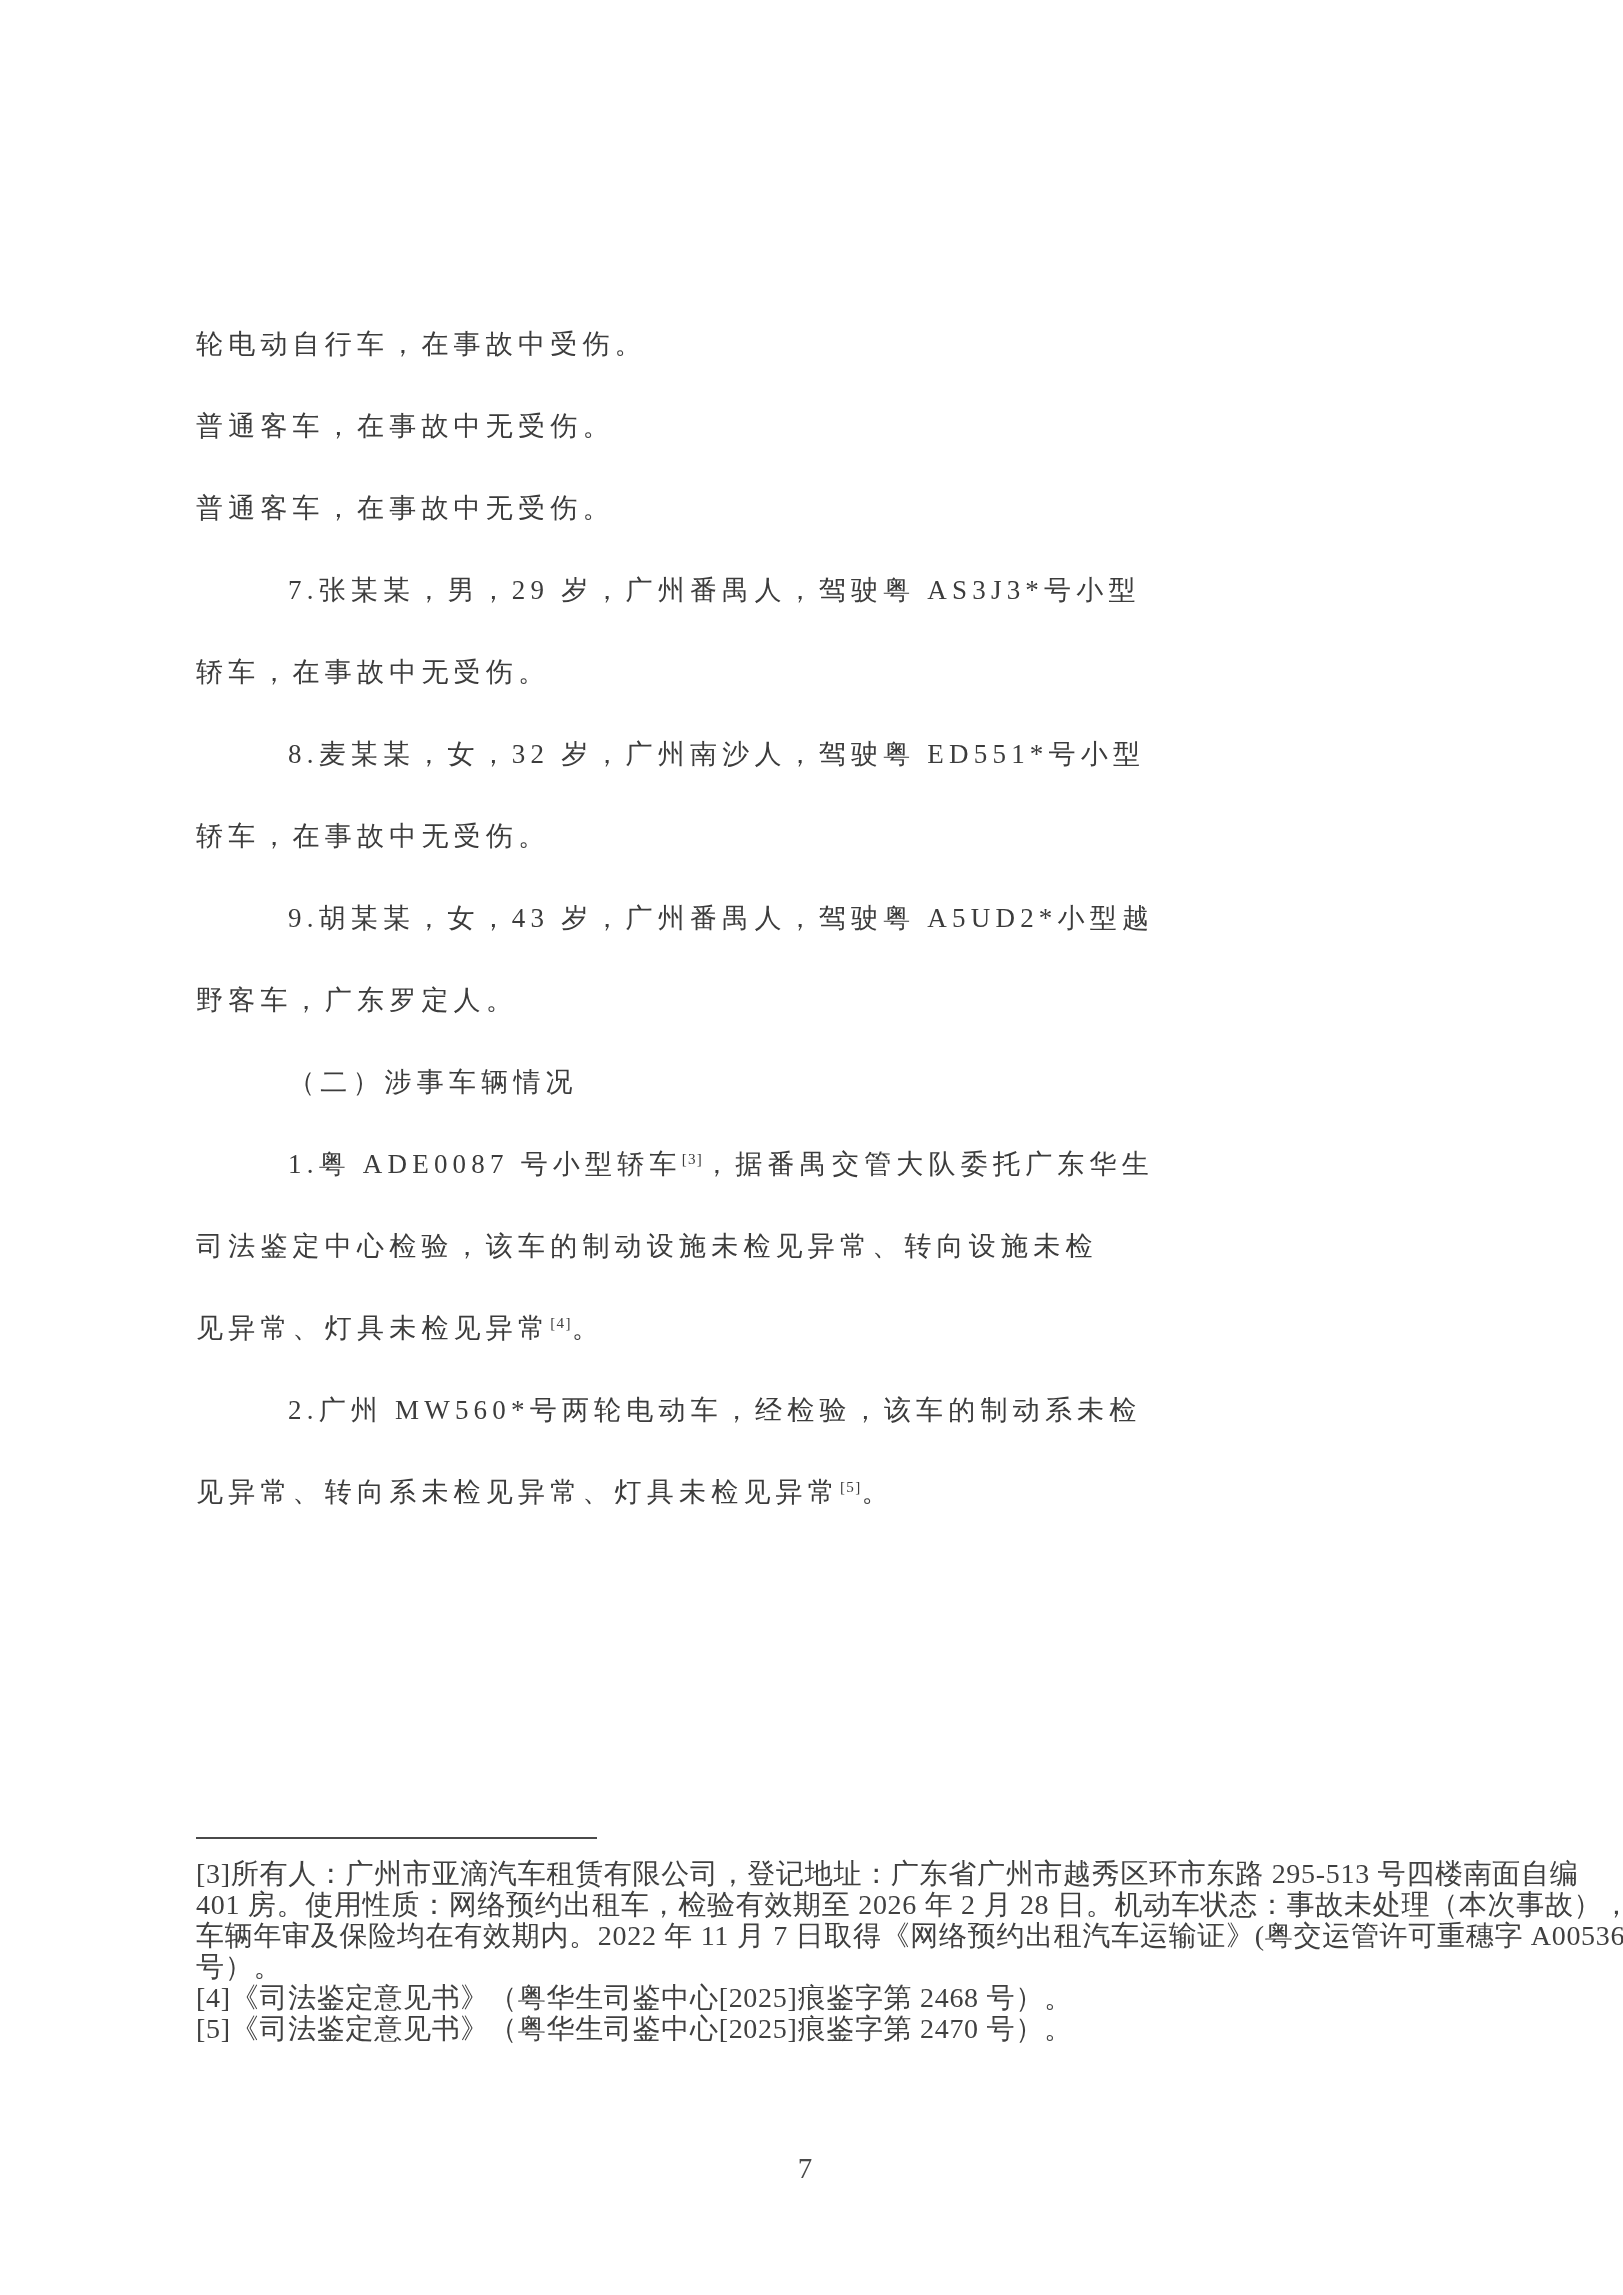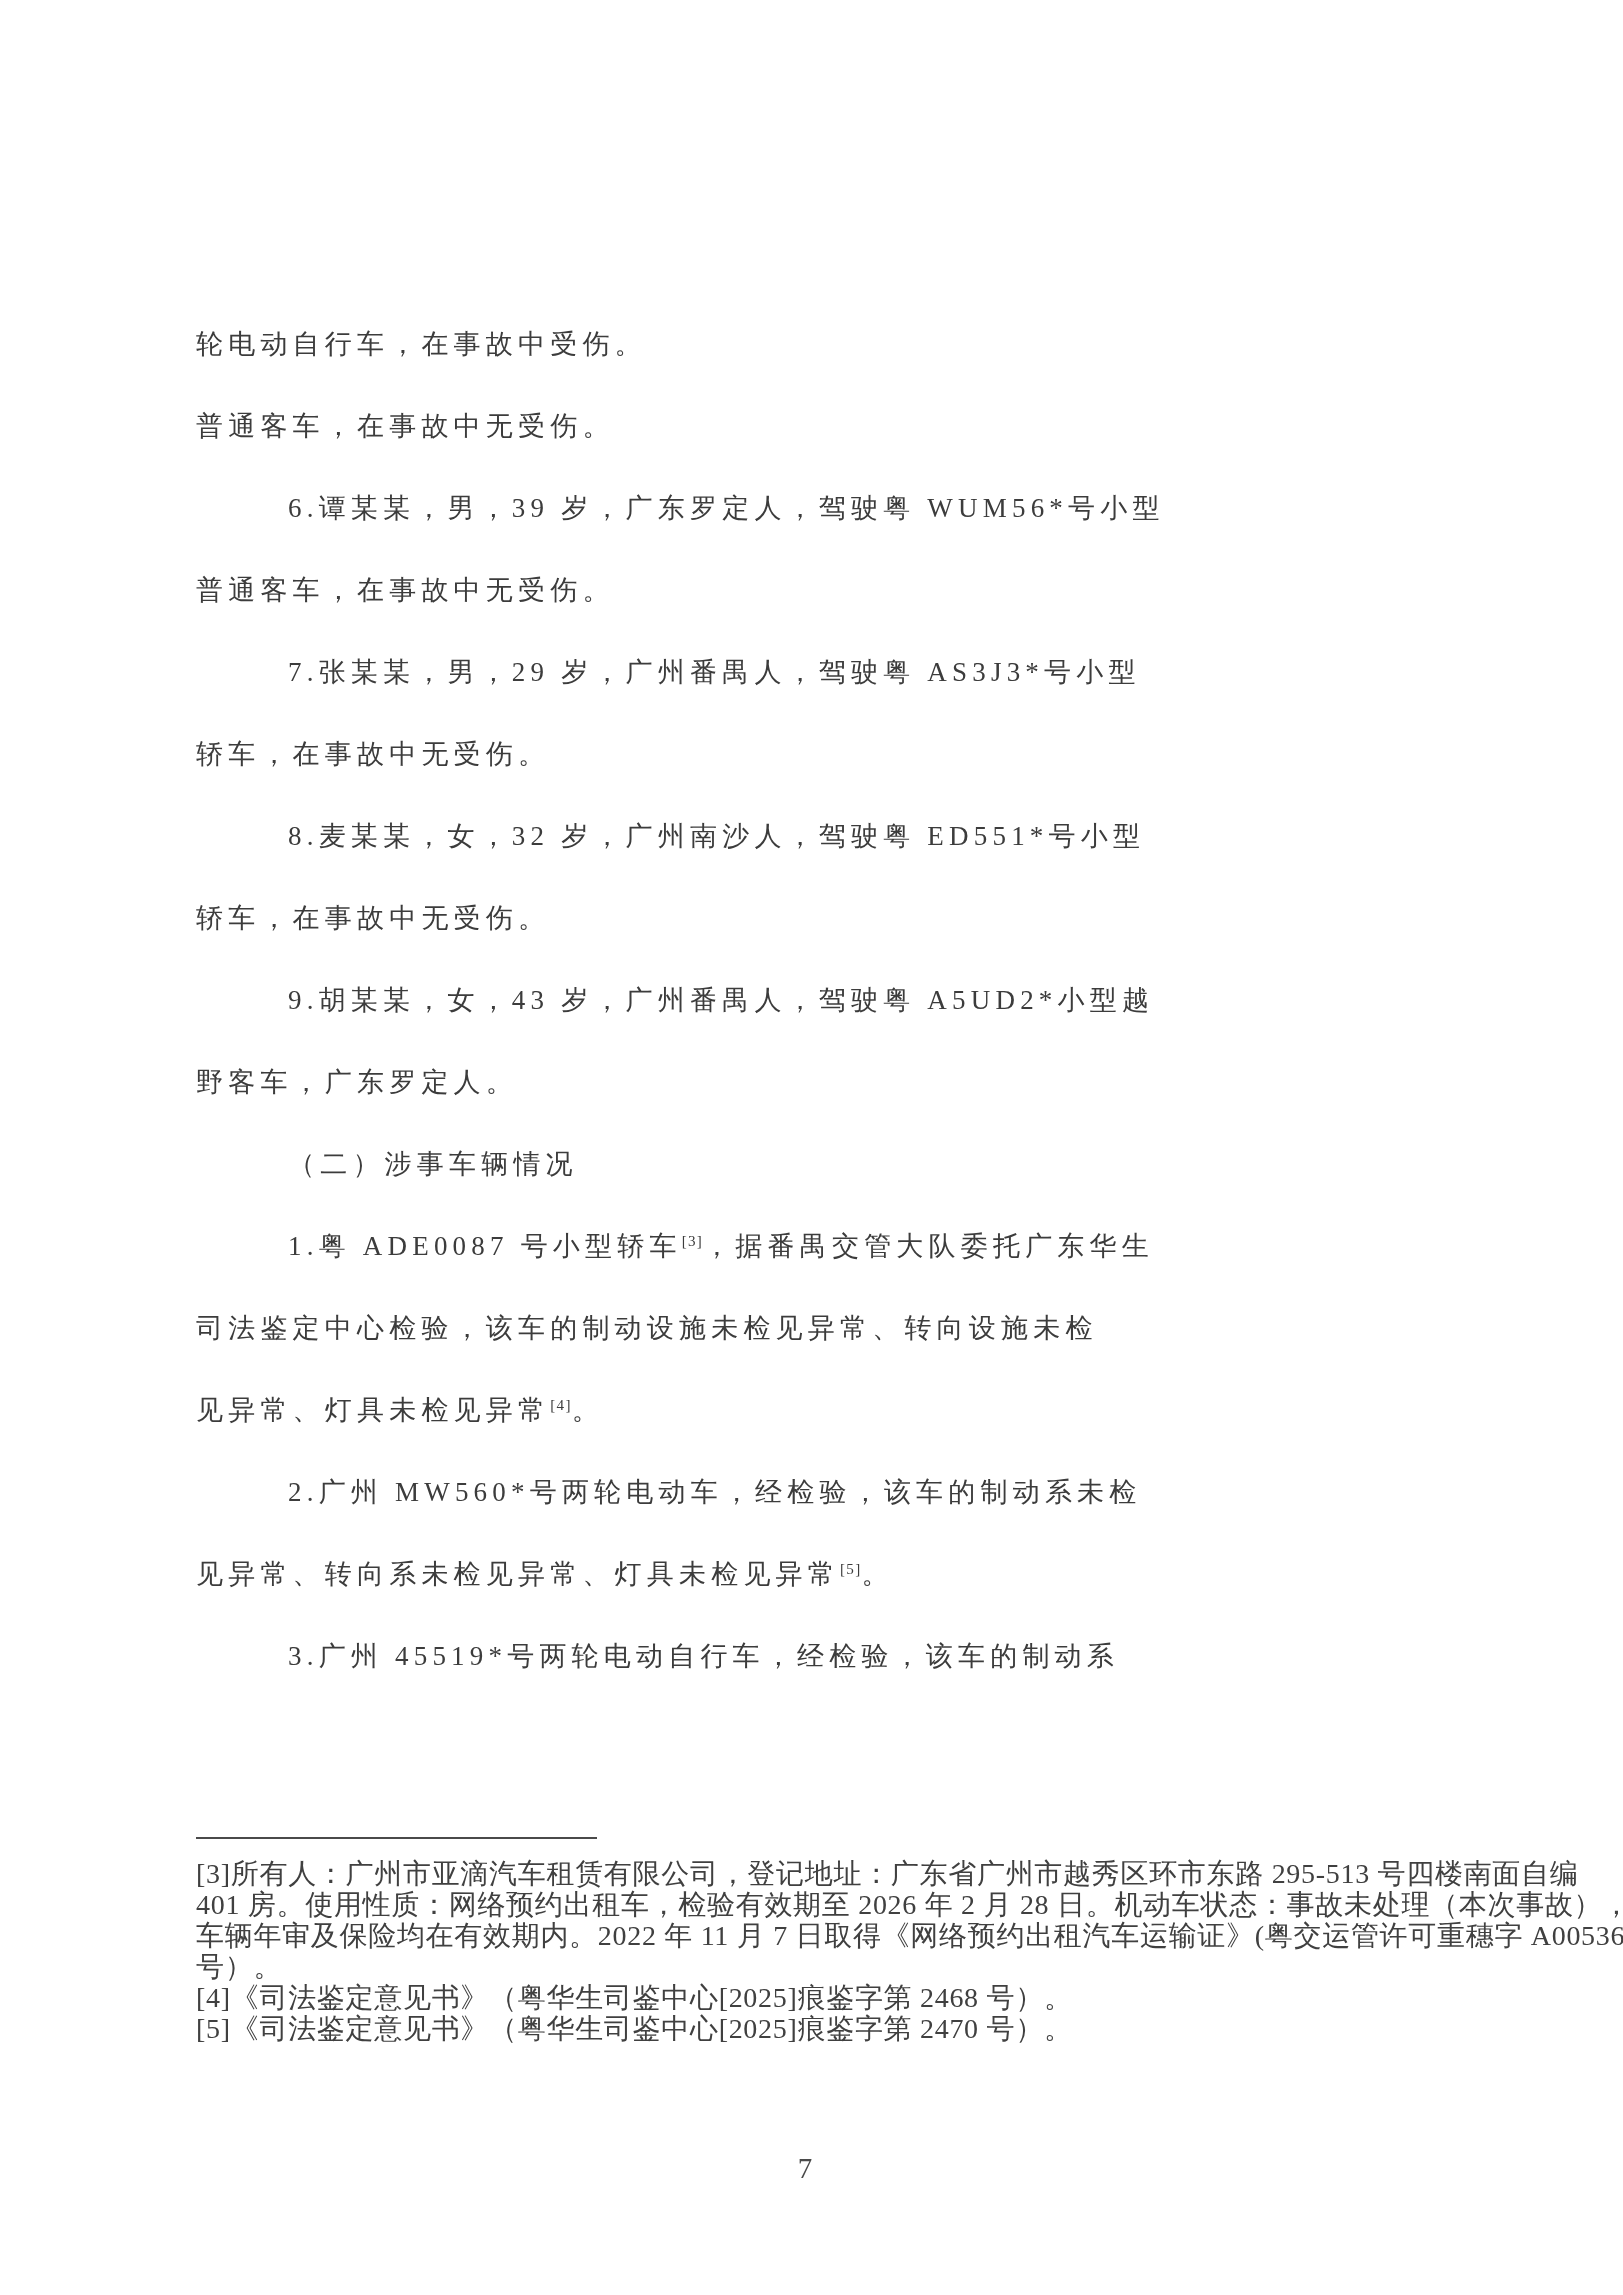--- a/index.html
+++ b/index.html
@@ -73,39 +73,37 @@
   }
 </style>
 </head>
 <body>
 
 <div class="page">
 
   <div class="content">
     <div class="bline">轮电动自行车，在事故中受伤。</div>
     <div class="bline">普通客车，在事故中无受伤。</div>
-    <div class="bline indent">6.谭某某，男，39 岁，广东罗定人，驾驶粤 WUM56*号小型</div>
     <div class="bline">普通客车，在事故中无受伤。</div>
     <div class="bline indent">7.张某某，男，29 岁，广州番禺人，驾驶粤 AS3J3*号小型</div>
     <div class="bline">轿车，在事故中无受伤。</div>
     <div class="bline indent">8.麦某某，女，32 岁，广州南沙人，驾驶粤 ED551*号小型</div>
     <div class="bline">轿车，在事故中无受伤。</div>
     <div class="bline indent">9.胡某某，女，43 岁，广州番禺人，驾驶粤 A5UD2*小型越</div>
     <div class="bline">野客车，广东罗定人。</div>
 
     <div class="bline indent">（二）涉事车辆情况</div>
 
     <div class="bline indent"><span>1.粤 ADE0087 号小型轿车</span><sup>[3]</sup><span>，据番禺交管大队委托广东华生</span></div>
     <div class="bline">司法鉴定中心检验，该车的制动设施未检见异常、转向设施未检</div>
     <div class="bline"><span>见异常、灯具未检见异常</span><sup>[4]</sup><span>。</span></div>
 
     <div class="bline indent">2.广州 MW560*号两轮电动车，经检验，该车的制动系未检</div>
     <div class="bline"><span>见异常、转向系未检见异常、灯具未检见异常</span><sup>[5]</sup><span>。</span></div>
 
-    <div class="bline indent">3.广州 45519*号两轮电动自行车，经检验，该车的制动系</div>
   </div>
 
   <div class="footnote-sep"></div>
 
   <div class="footnotes">
     <div class="fline">[3]所有人：广州市亚滴汽车租赁有限公司，登记地址：广东省广州市越秀区环市东路 295-513 号四楼南面自编</div>
     <div class="fline">401 房。使用性质：网络预约出租车，检验有效期至 2026 年 2 月 28 日。机动车状态：事故未处理（本次事故），</div>
     <div class="fline">车辆年审及保险均在有效期内。2022 年 11 月 7 日取得《网络预约出租汽车运输证》(粤交运管许可重穗字 A0053689</div>
     <div class="fline">号）。</div>
     <div class="fline">[4]《司法鉴定意见书》（粤华生司鉴中心[2025]痕鉴字第 2468 号）。</div>

